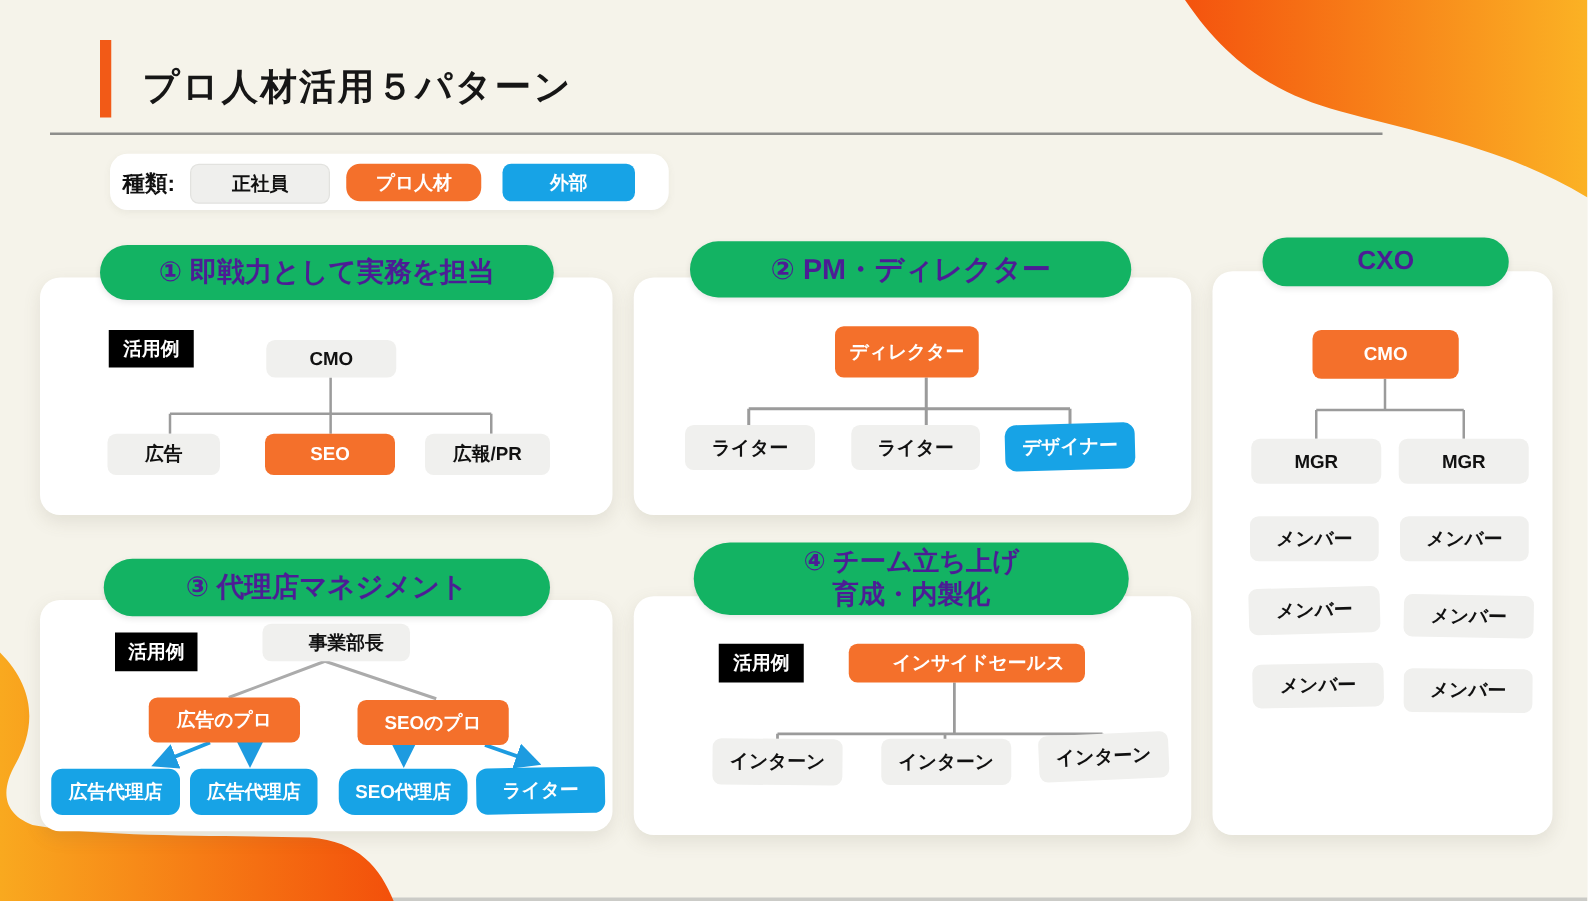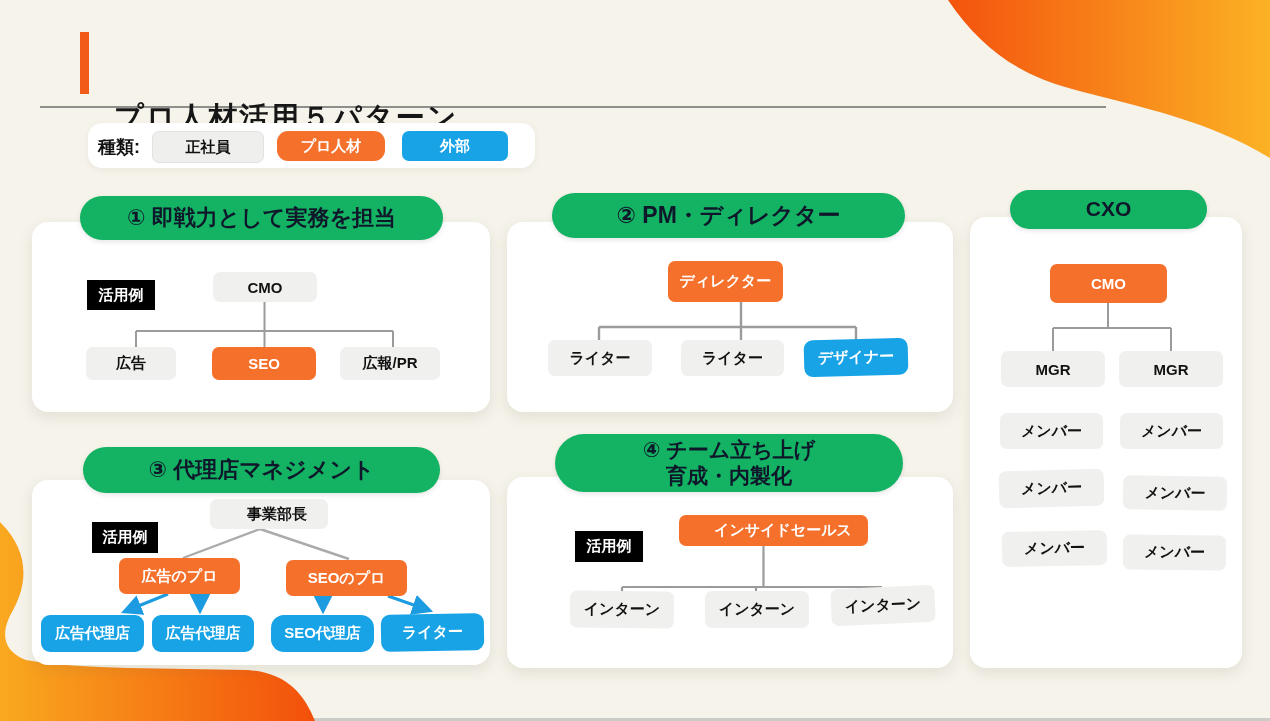--- a/index.html
+++ b/index.html
@@ -1,34 +1,34 @@
 <!DOCTYPE html>
 <html><head>
 <meta charset="utf-8">
 <style>
   html,body{margin:0;padding:0;}
   body{font-family:"Liberation Sans","DejaVu Sans",sans-serif;}
   .stage{position:relative;width:1270px;height:721px;background:#F5F3EA;overflow:hidden;}
   svg.deco{position:absolute;left:0;top:0;z-index:0;pointer-events:none;}
   .accent-bar{position:absolute;left:80px;top:32px;width:9px;height:62px;background:#F25A17;z-index:2;}
-  .page-title{position:absolute;left:114px;top:50px;font-size:29px;font-weight:bold;color:#161616;letter-spacing:2px;z-index:2;margin-top:48px;}
+  .page-title{position:absolute;left:114px;top:50px;font-size:29px;font-weight:bold;color:#161616;letter-spacing:2px;z-index:2;}
   .divider{position:absolute;left:40px;top:106px;width:1066px;height:2px;background:#8E8E8C;z-index:1;}
   .legend{position:absolute;left:88px;top:123px;width:447px;height:45px;background:#FFFFFF;border-radius:14px;z-index:2;box-shadow:0 2px 6px rgba(120,110,90,.08);}
   .legend-label{position:absolute;left:10px;top:12px;font-size:18px;font-weight:bold;color:#111;}
   .chip{position:absolute;top:8px;height:30px;border-radius:7px;display:flex;align-items:center;justify-content:center;font-size:15px;font-weight:bold;}
   .chip.gray{background:#EFEFED;border:1px solid #E2E2DF;color:#111;}
   .chip.orange{background:#F4702B;color:#fff;}
   .chip.blue{background:#17A3E6;color:#fff;}
   .card{position:absolute;background:#FFFFFF;border-radius:16px;box-shadow:0 5px 14px rgba(110,100,80,.13);z-index:2;}
-  .pill{position:absolute;background:#13B363;color:#0f172a;border-radius:999px;display:flex;flex-direction:column;align-items:center;justify-content:center;font-weight:bold;z-index:5;box-shadow:0 2px 5px rgba(0,0,0,.10);text-align:center;line-height:1.25;}
+  .pill{position:absolute;background:#13B363;color:#4c1d95;border-radius:999px;display:flex;flex-direction:column;align-items:center;justify-content:center;font-weight:bold;z-index:5;box-shadow:0 2px 5px rgba(0,0,0,.10);text-align:center;line-height:1.25;}
   .node{position:absolute;border-radius:7px;display:flex;align-items:center;justify-content:center;font-size:15px;font-weight:bold;z-index:4;}
   .node.gray{background:#F0F0EE;color:#111;}
   .node.orange{background:#F4702B;color:#fff;}
   .node.blue{background:#17A3E6;color:#fff;border-radius:9px;}
-  .node.tag{background:#000;color:#fff;border-radius:0;margin-top:16px;}
+  .node.tag{background:#000;color:#fff;border-radius:0;}
   svg.wires{position:absolute;left:0;top:0;z-index:3;pointer-events:none;}
 </style>
 </head>
 <body>
 
 <div class="stage">
 
   <svg class="deco" width="1270" height="721" viewBox="0 0 1270 721">
     <defs>
       <linearGradient id="gradTR" x1="0" y1="0" x2="1" y2="0">

